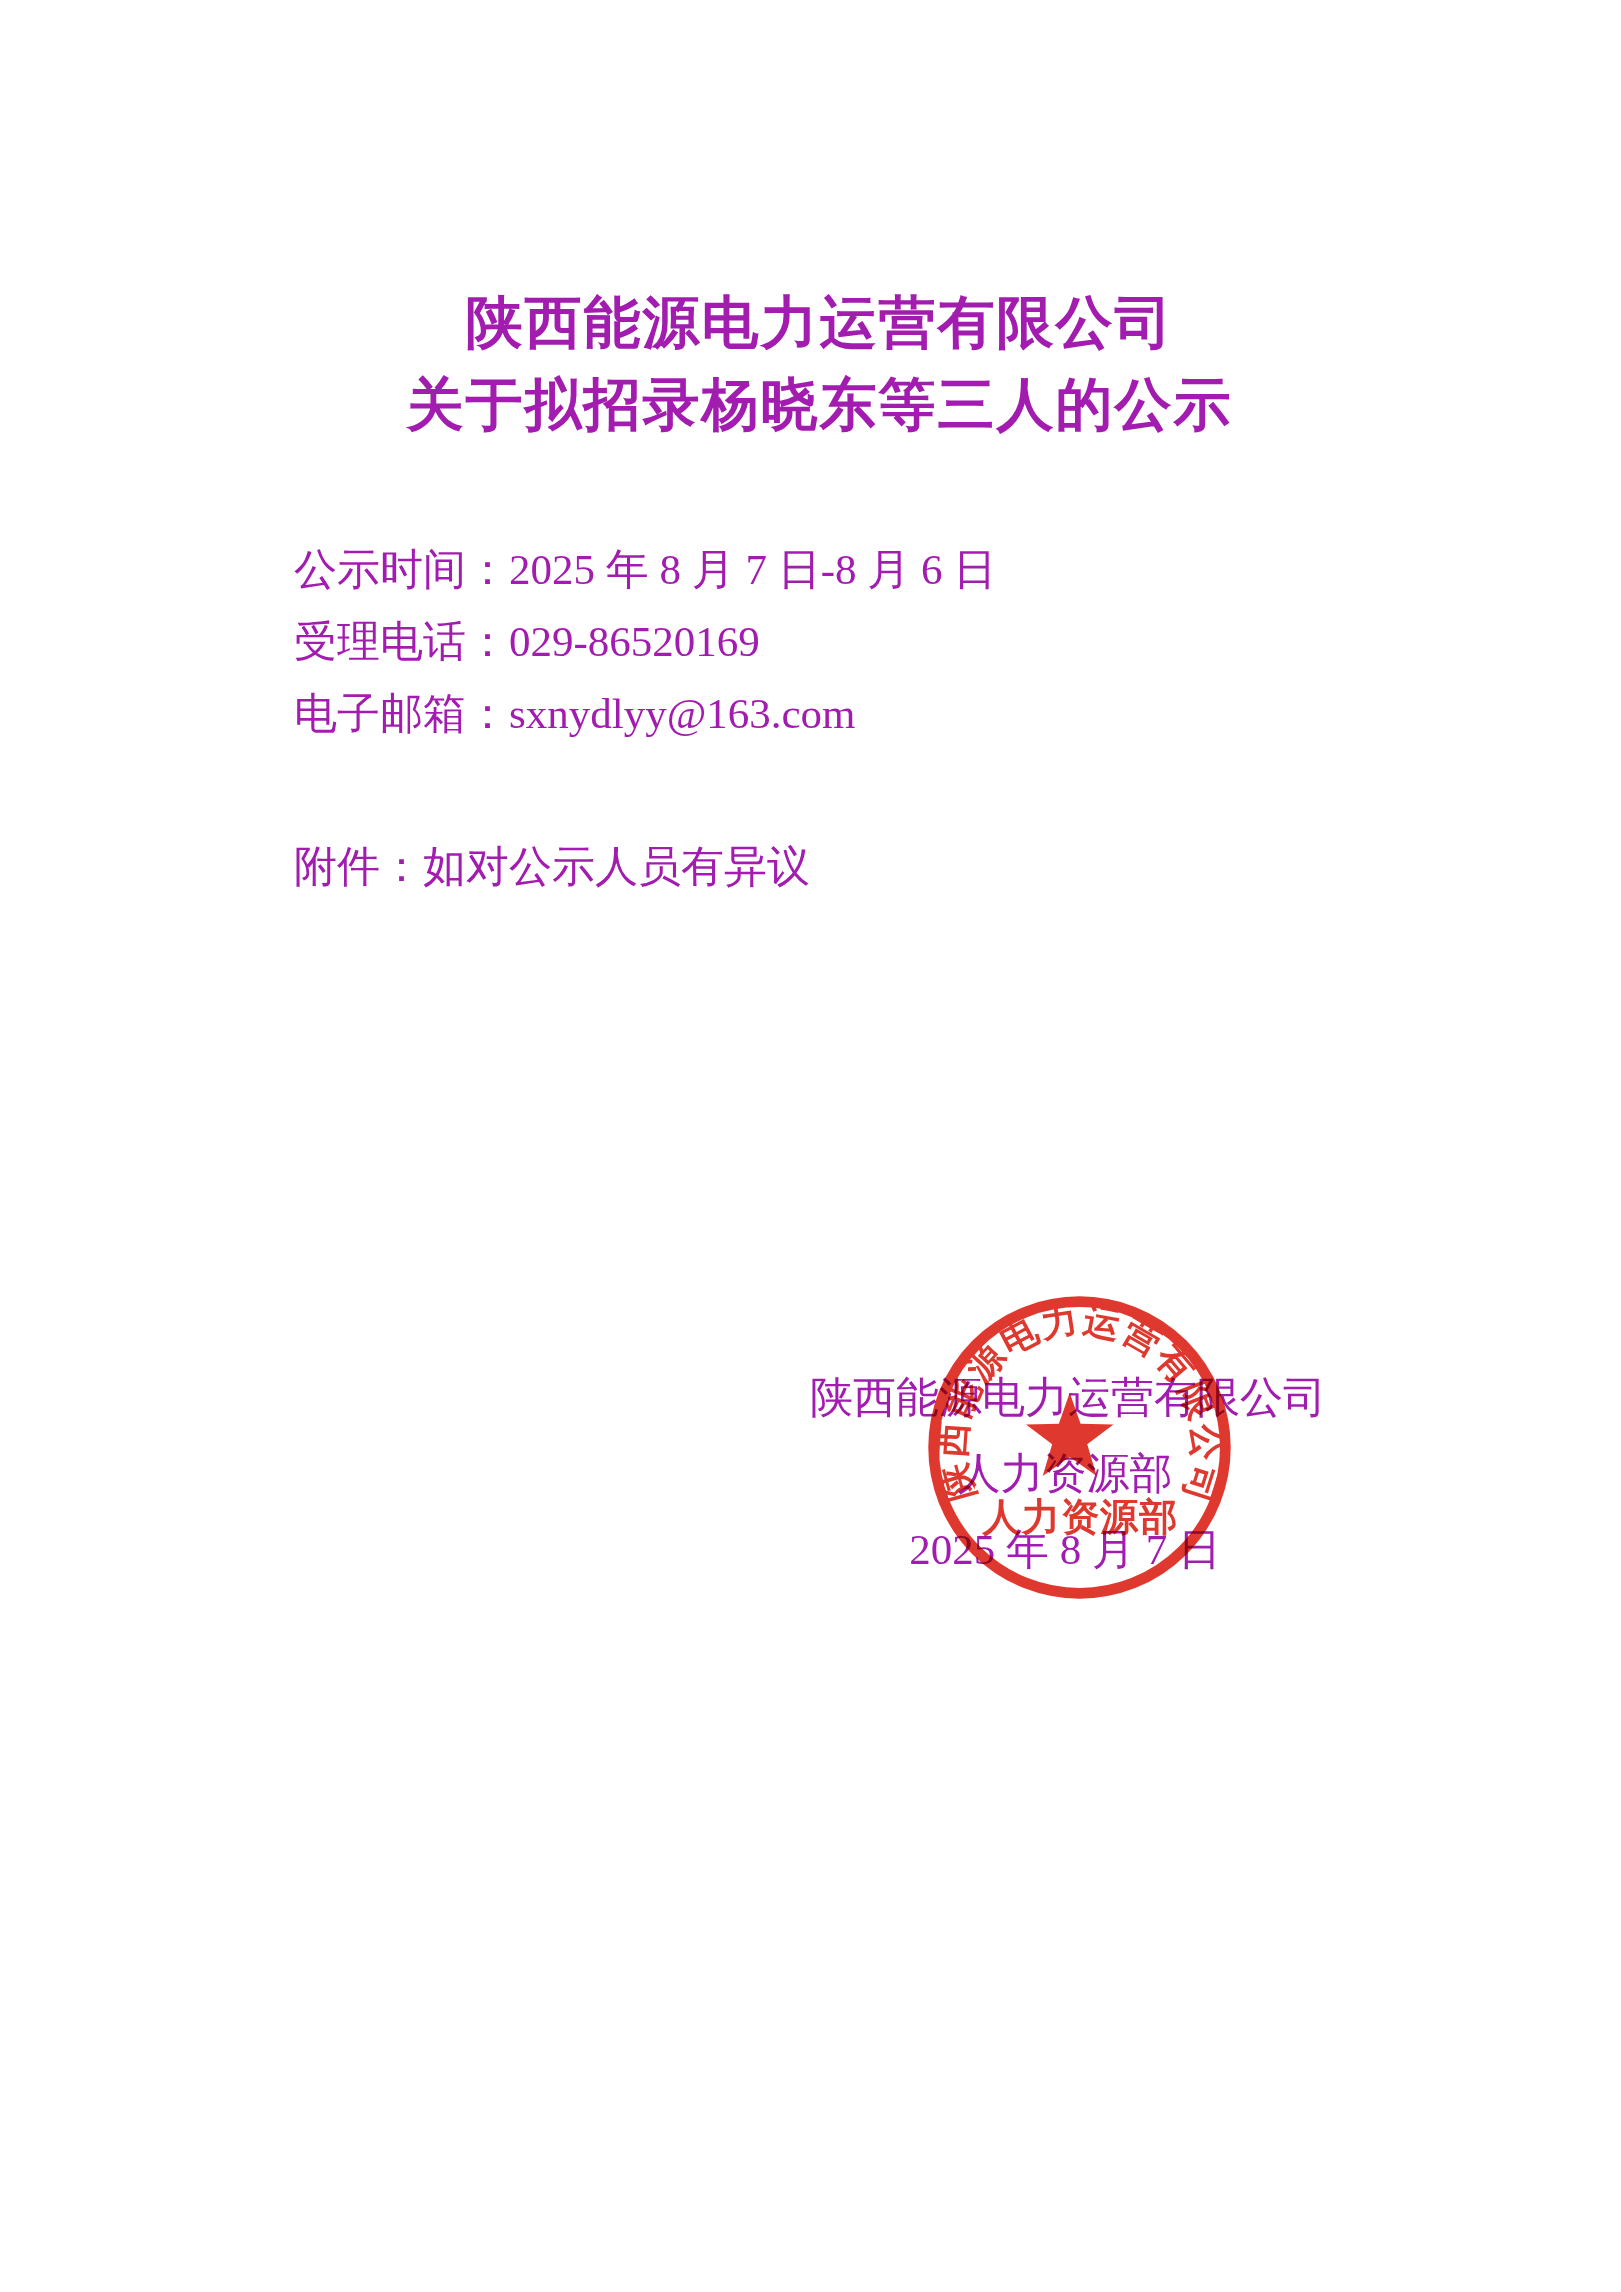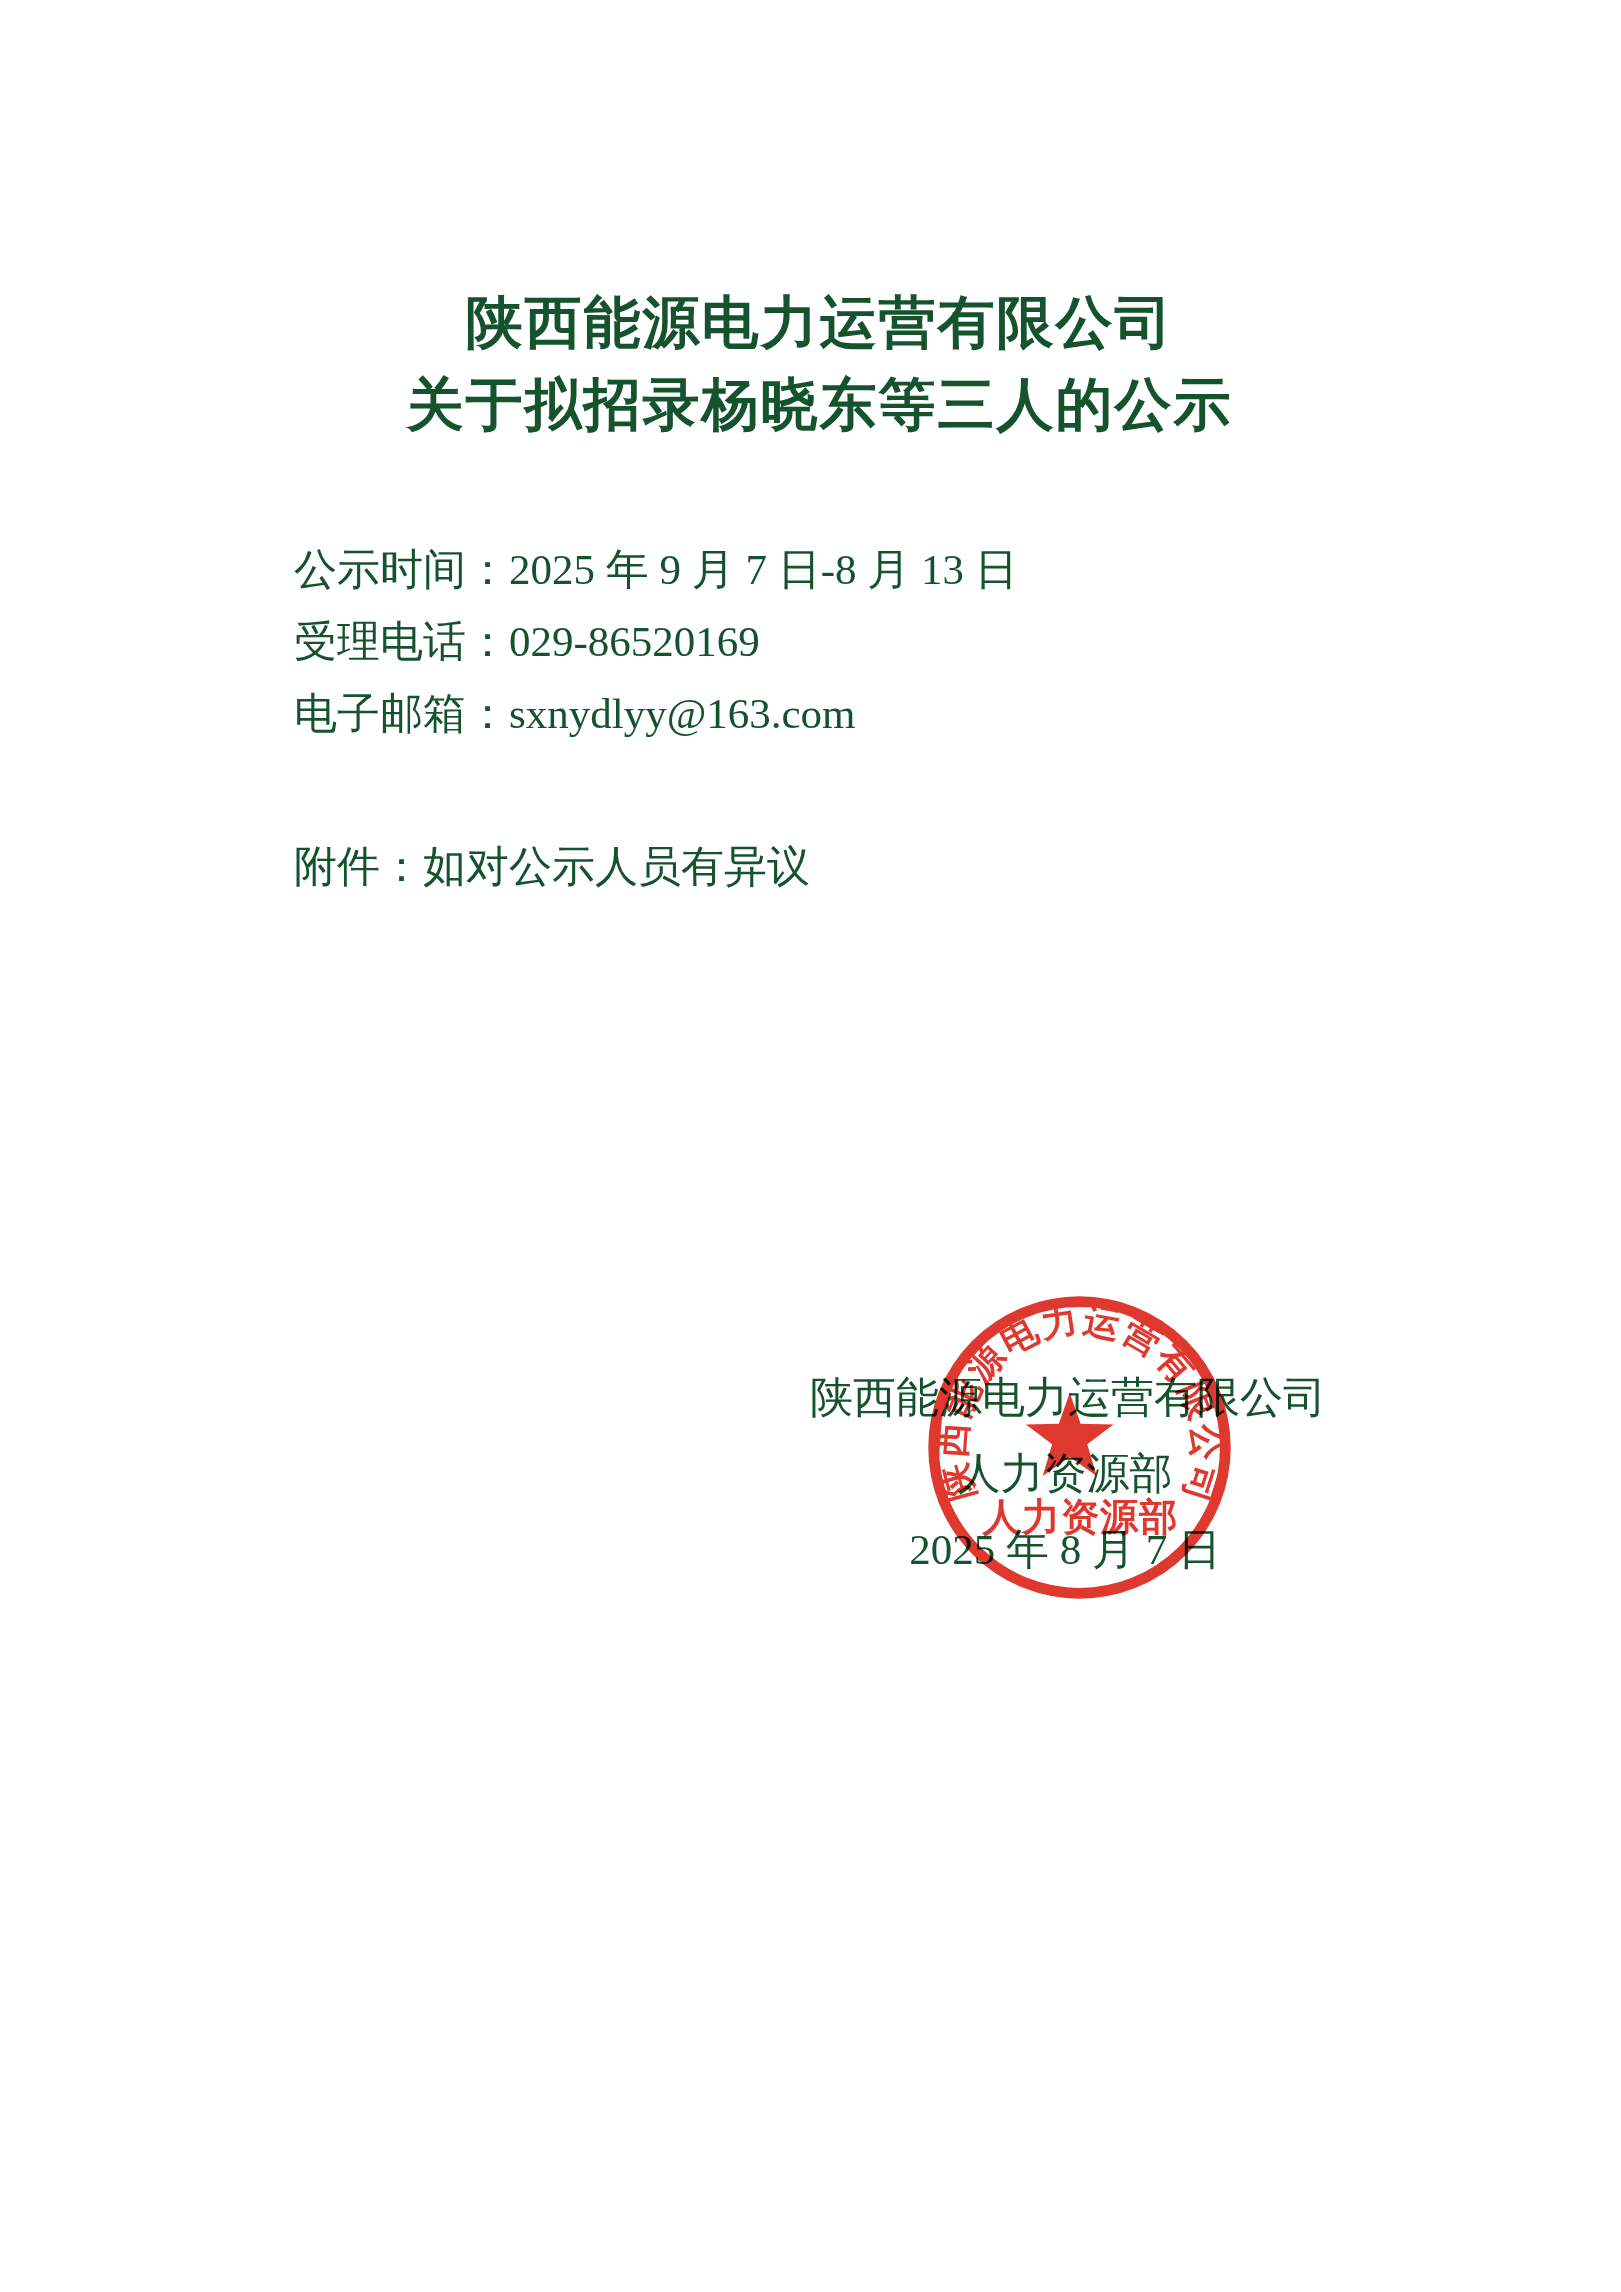--- a/index.html
+++ b/index.html
@@ -7,21 +7,21 @@
     padding: 0;
     background: #ffffff;
   }
   #page {
     position: relative;
     width: 1621px;
     height: 2293px;
     background: #ffffff;
     overflow: hidden;
     font-family: "Liberation Serif", "DejaVu Serif", serif;
-    color: #14532d;
+    color: #a21caf;
   }
   .content {
     position: absolute;
     left: 208px;
     top: 0;
     width: 1223px;
   }
   .doc-title {
     padding-top: 282px;
     text-align: center;
@@ -101,21 +101,21 @@
   <div class="content">
 
     <div class="doc-title">
       <div>陕西能源电力运营有限公司</div>
       <div>关于拟招录杨晓东等三人的公示</div>
     </div>
 
     <div class="doc-body">
 
       <div class="detail-lines">
-        <div class="detail-line">公示时间：2025 年 9 月 7 日-8 月 13 日</div>
+        <div class="detail-line">公示时间：2025 年 8 月 7 日-8 月 6 日</div>
         <div class="detail-line">受理电话：029-86520169</div>
         <div class="detail-line">电子邮箱：sxnydlyy@163.com</div>
       </div>
 
       <div class="attachment-line">附件：如对公示人员有异议</div>
     </div>
 
   </div>
 
   <div class="signature">

